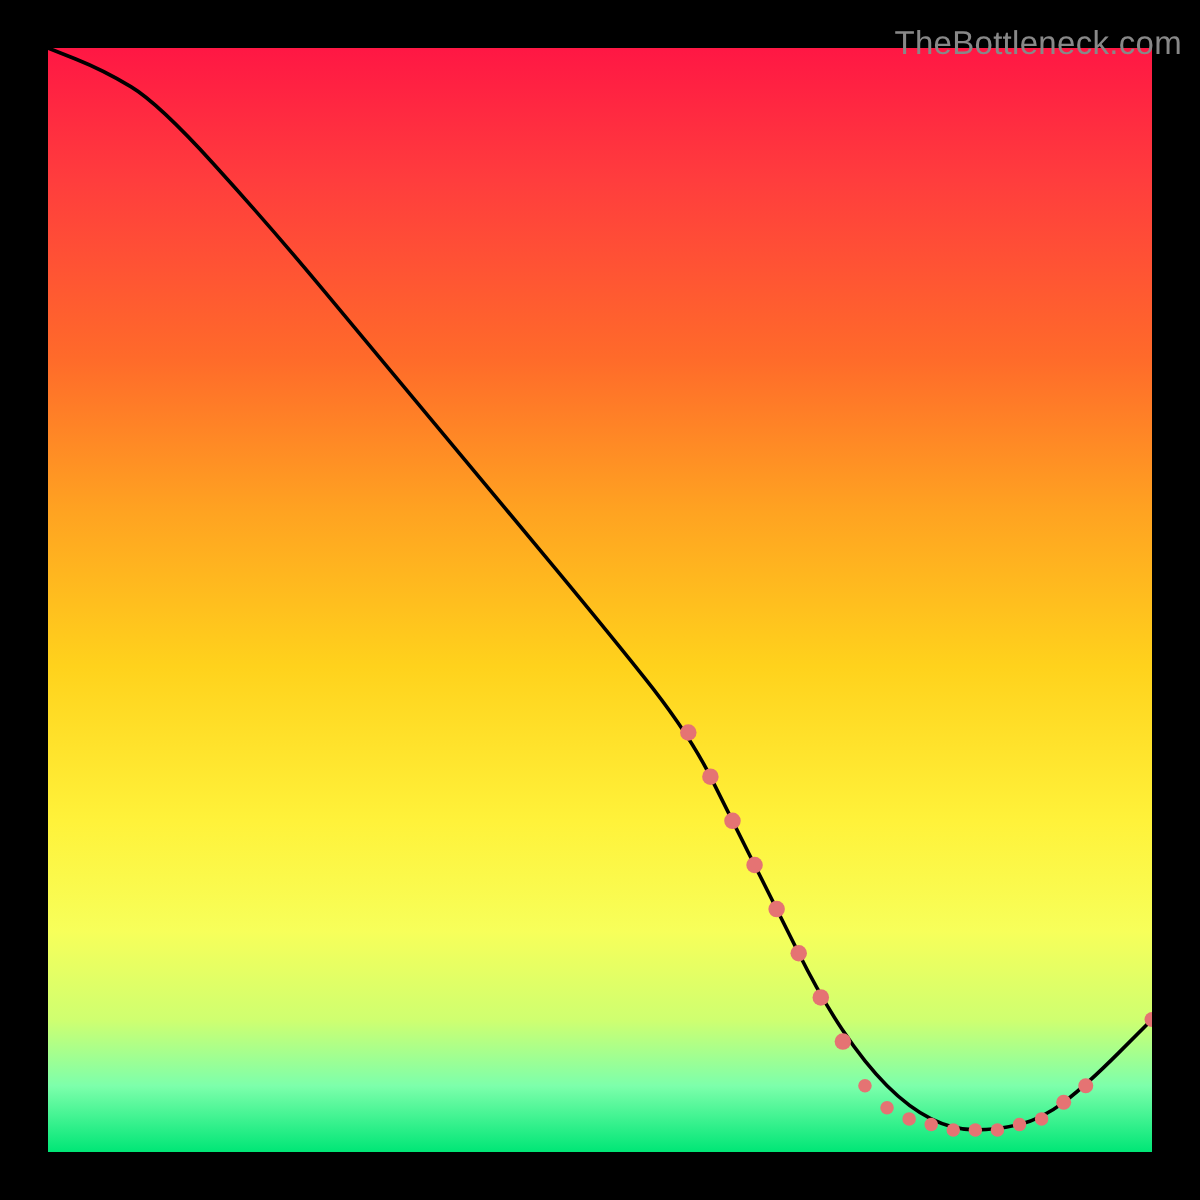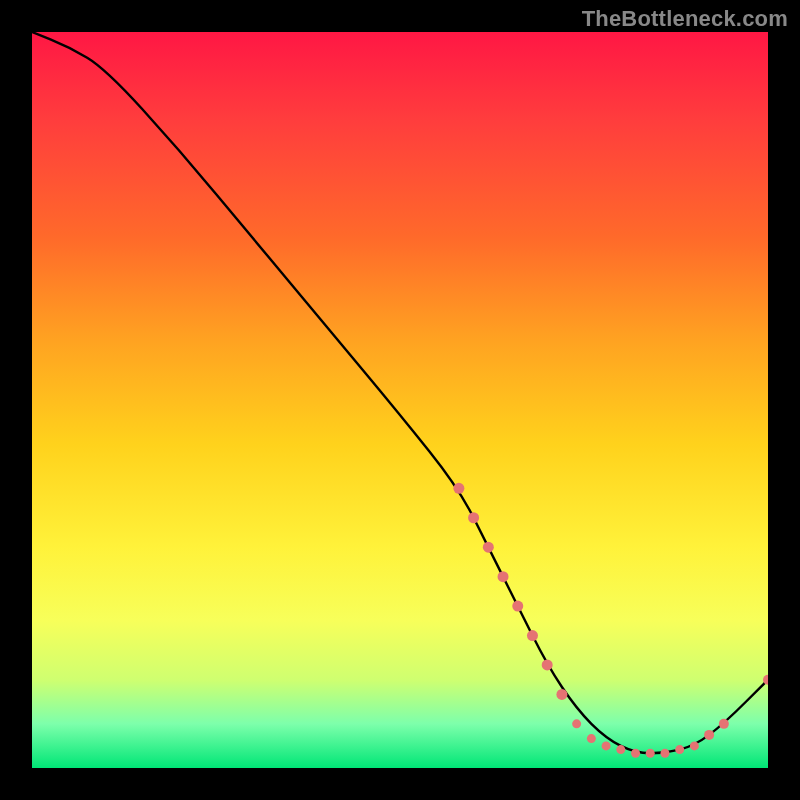--- a/index.html
+++ b/index.html
@@ -39,25 +39,25 @@
   }
   .plot svg {
     position: absolute;
     left: 0;
     top: 0;
     width: 736px;
     height: 736px;
   }
   .watermark {
     position: absolute;
-    top: 6px;
+    top: 16px;
     right: 12px;
     font-size: 22px;
     color: #888;
-    font-weight: 700;
+    font-weight: 400;
     letter-spacing: 0.2px;
     user-select: none;
   }
 </style>
 </head>
 <body>
 
 <div class="frame">
   <div class="plot">
     <svg viewBox="0 0 736 736" preserveAspectRatio="none">

